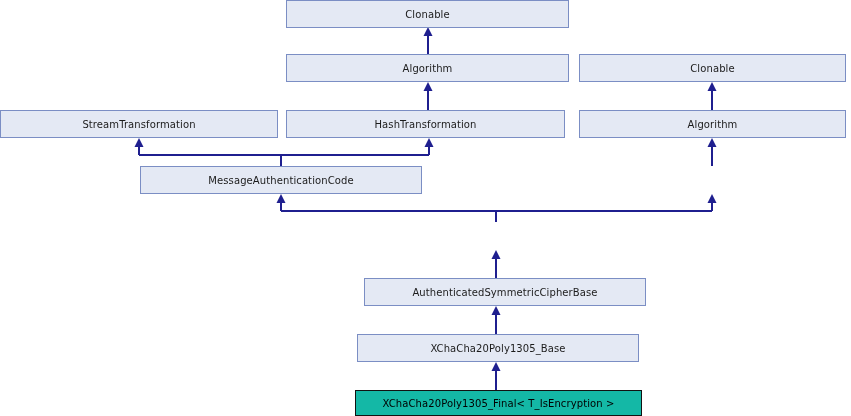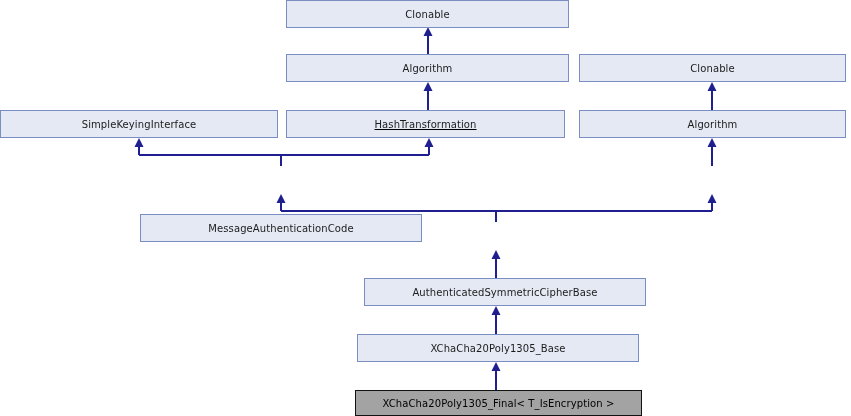--- a/index.html
+++ b/index.html
@@ -34,21 +34,21 @@
     z-index:2;
   }
   .node .label{
     font-size:10px;
     line-height:13px;
     color:#1b1b1b;
     white-space:nowrap;
     letter-spacing:0.1px;
   }
   .node.leaf{
-    background:#a3a3a3;
+    background:#14b8a6;
     border:1px solid #121212;
   }
   .node.leaf .label{ color:#000000; }
 </style>
 </head>
 <body>
 
 <div id="diagram">
 
   <svg id="edge-layer" width="851" height="416" viewBox="0 0 851 416" xmlns="http://www.w3.org/2000/svg">
@@ -114,32 +114,32 @@
 
   <div class="node" style="left:286px;top:54px;width:283px;height:28px;">
     <span class="label">Algorithm</span>
   </div>
 
   <div class="node" style="left:579px;top:54px;width:267px;height:28px;">
     <span class="label">Clonable</span>
   </div>
 
   <div class="node" style="left:0px;top:110px;width:278px;height:28px;">
-    <span class="label">SimpleKeyingInterface</span>
+    <span class="label">StreamTransformation</span>
   </div>
 
-  <div class="node" style="left:286px;top:110px;width:279px;height:28px;text-decoration:underline;">
+  <div class="node" style="left:286px;top:110px;width:279px;height:28px;">
     <span class="label">HashTransformation</span>
   </div>
 
   <div class="node" style="left:579px;top:110px;width:267px;height:28px;">
     <span class="label">Algorithm</span>
   </div>
 
-  <div class="node" style="left:140px;top:166px;width:282px;height:28px;margin-top:48px;">
+  <div class="node" style="left:140px;top:166px;width:282px;height:28px;">
     <span class="label">MessageAuthenticationCode</span>
   </div>
 
 
 
   <div class="node" style="left:364px;top:278px;width:282px;height:28px;">
     <span class="label">AuthenticatedSymmetricCipherBase</span>
   </div>
 
   <div class="node" style="left:357px;top:334px;width:282px;height:28px;">

